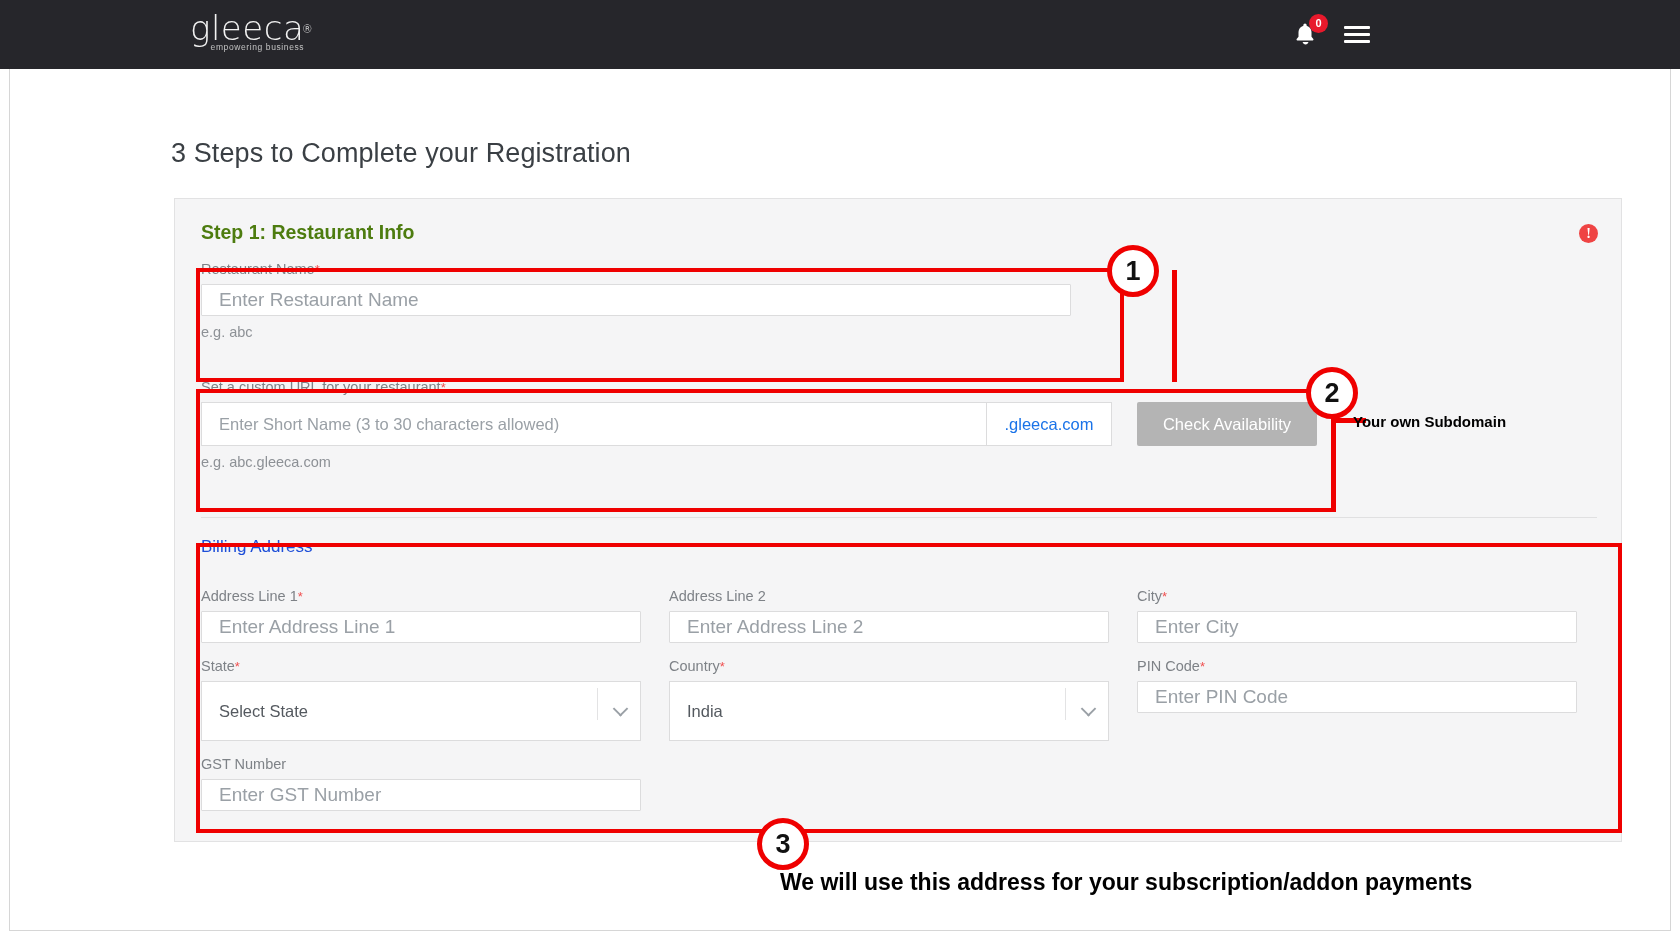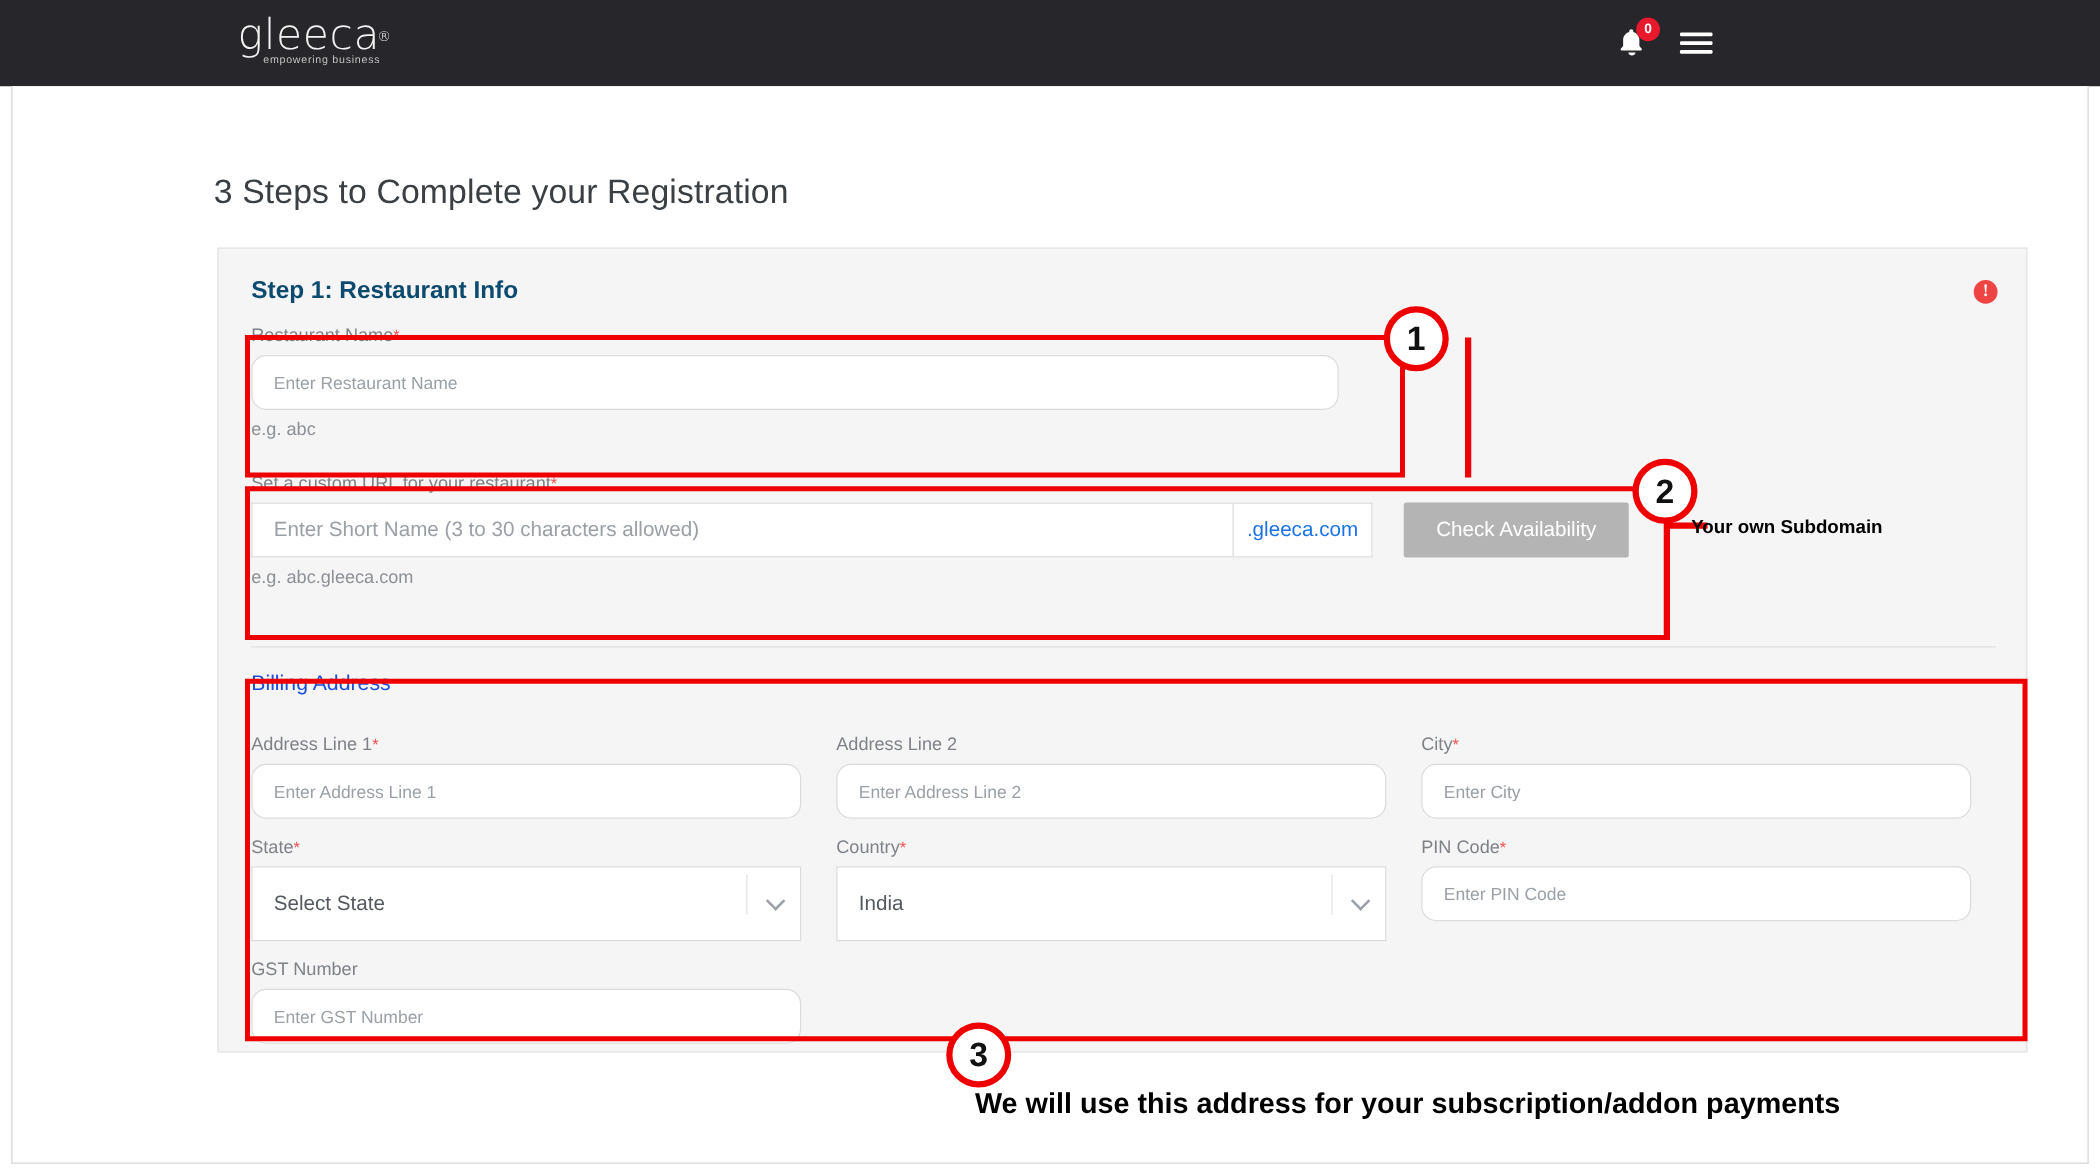--- a/index.html
+++ b/index.html
@@ -77,41 +77,41 @@
   }
 
   
   .step-card {
     position: absolute; left: 174px; top: 198px;
     width: 1448px; height: 644px;
     background: #f5f5f6; border: 1px solid #e2e2e3;
   }
   .step-title {
     position: absolute; left: 26px; top: 22px;
-    font-size: 19.5px; font-weight: 700; color: #0c4a6e;
+    font-size: 19.5px; font-weight: 700; color: #4d7c0f;
   }
   .error-badge {
     position: absolute; right: 23px; top: 25px;
     width: 19px; height: 19px; border-radius: 50%;
     background: #ef4444; color: #fff;
     font-size: 14px; font-weight: 700; line-height: 19px;
     text-align: center; cursor: pointer;
     font-family: "Liberation Serif", serif;
   }
 
   .fld-label {
     font-size: 14.5px; color: #7e8287; font-weight: 400;
     margin-bottom: 7px; display: block;
   }
   .req { color: #f05050; font-size: 13px; }
   .txtinput {
-    width: 100%; height: 44px;
+    width: 100%; height: 32px;
     border: 1px solid #dcdcdd; background: #ffffff;
-    font-size: 14px; color: #54595f;
-    padding: 0 17px; outline: none; border-radius: 12px;
+    font-size: 19px; color: #54595f;
+    padding: 0 17px; outline: none; border-radius: 1px;
     font-family: "Liberation Sans", sans-serif;
   }
   .txtinput::placeholder { color: #9aa0a6; }
   .hint {
     font-size: 14.5px; color: #8d9196; margin-top: 8px; display: block;
   }
 
   
   .blk-name {
     position: absolute; left: 26px; top: 62px; width: 870px;
@@ -122,21 +122,21 @@
   .blk-url { position: absolute; left: 26px; top: 180px; width: 1190px; }
   .url-row { display: flex; align-items: center; }
   .url-input {
     width: 785px; height: 44px;
     border: 1px solid #dcdcdd; border-right: none; background: #fff;
     font-size: 16.5px; color: #54595f; padding: 0 17px; outline: none;
     font-family: "Liberation Sans", sans-serif;
   }
   .url-input::placeholder { color: #9aa0a6; }
   .url-suffix {
-    width: 112px; height: 44px;
+    width: 126px; height: 44px;
     border: 1px solid #dcdcdd; background: #fff;
     display: flex; align-items: center; justify-content: center;
     font-size: 16.5px; color: #1a73e8;
   }
   .check-btn {
     margin-left: 25px; width: 180px; height: 44px;
     background: #b4b4b4; border: none; color: #ffffff;
     font-size: 16.5px; cursor: pointer; border-radius: 2px;
     font-family: "Liberation Sans", sans-serif;
   }

